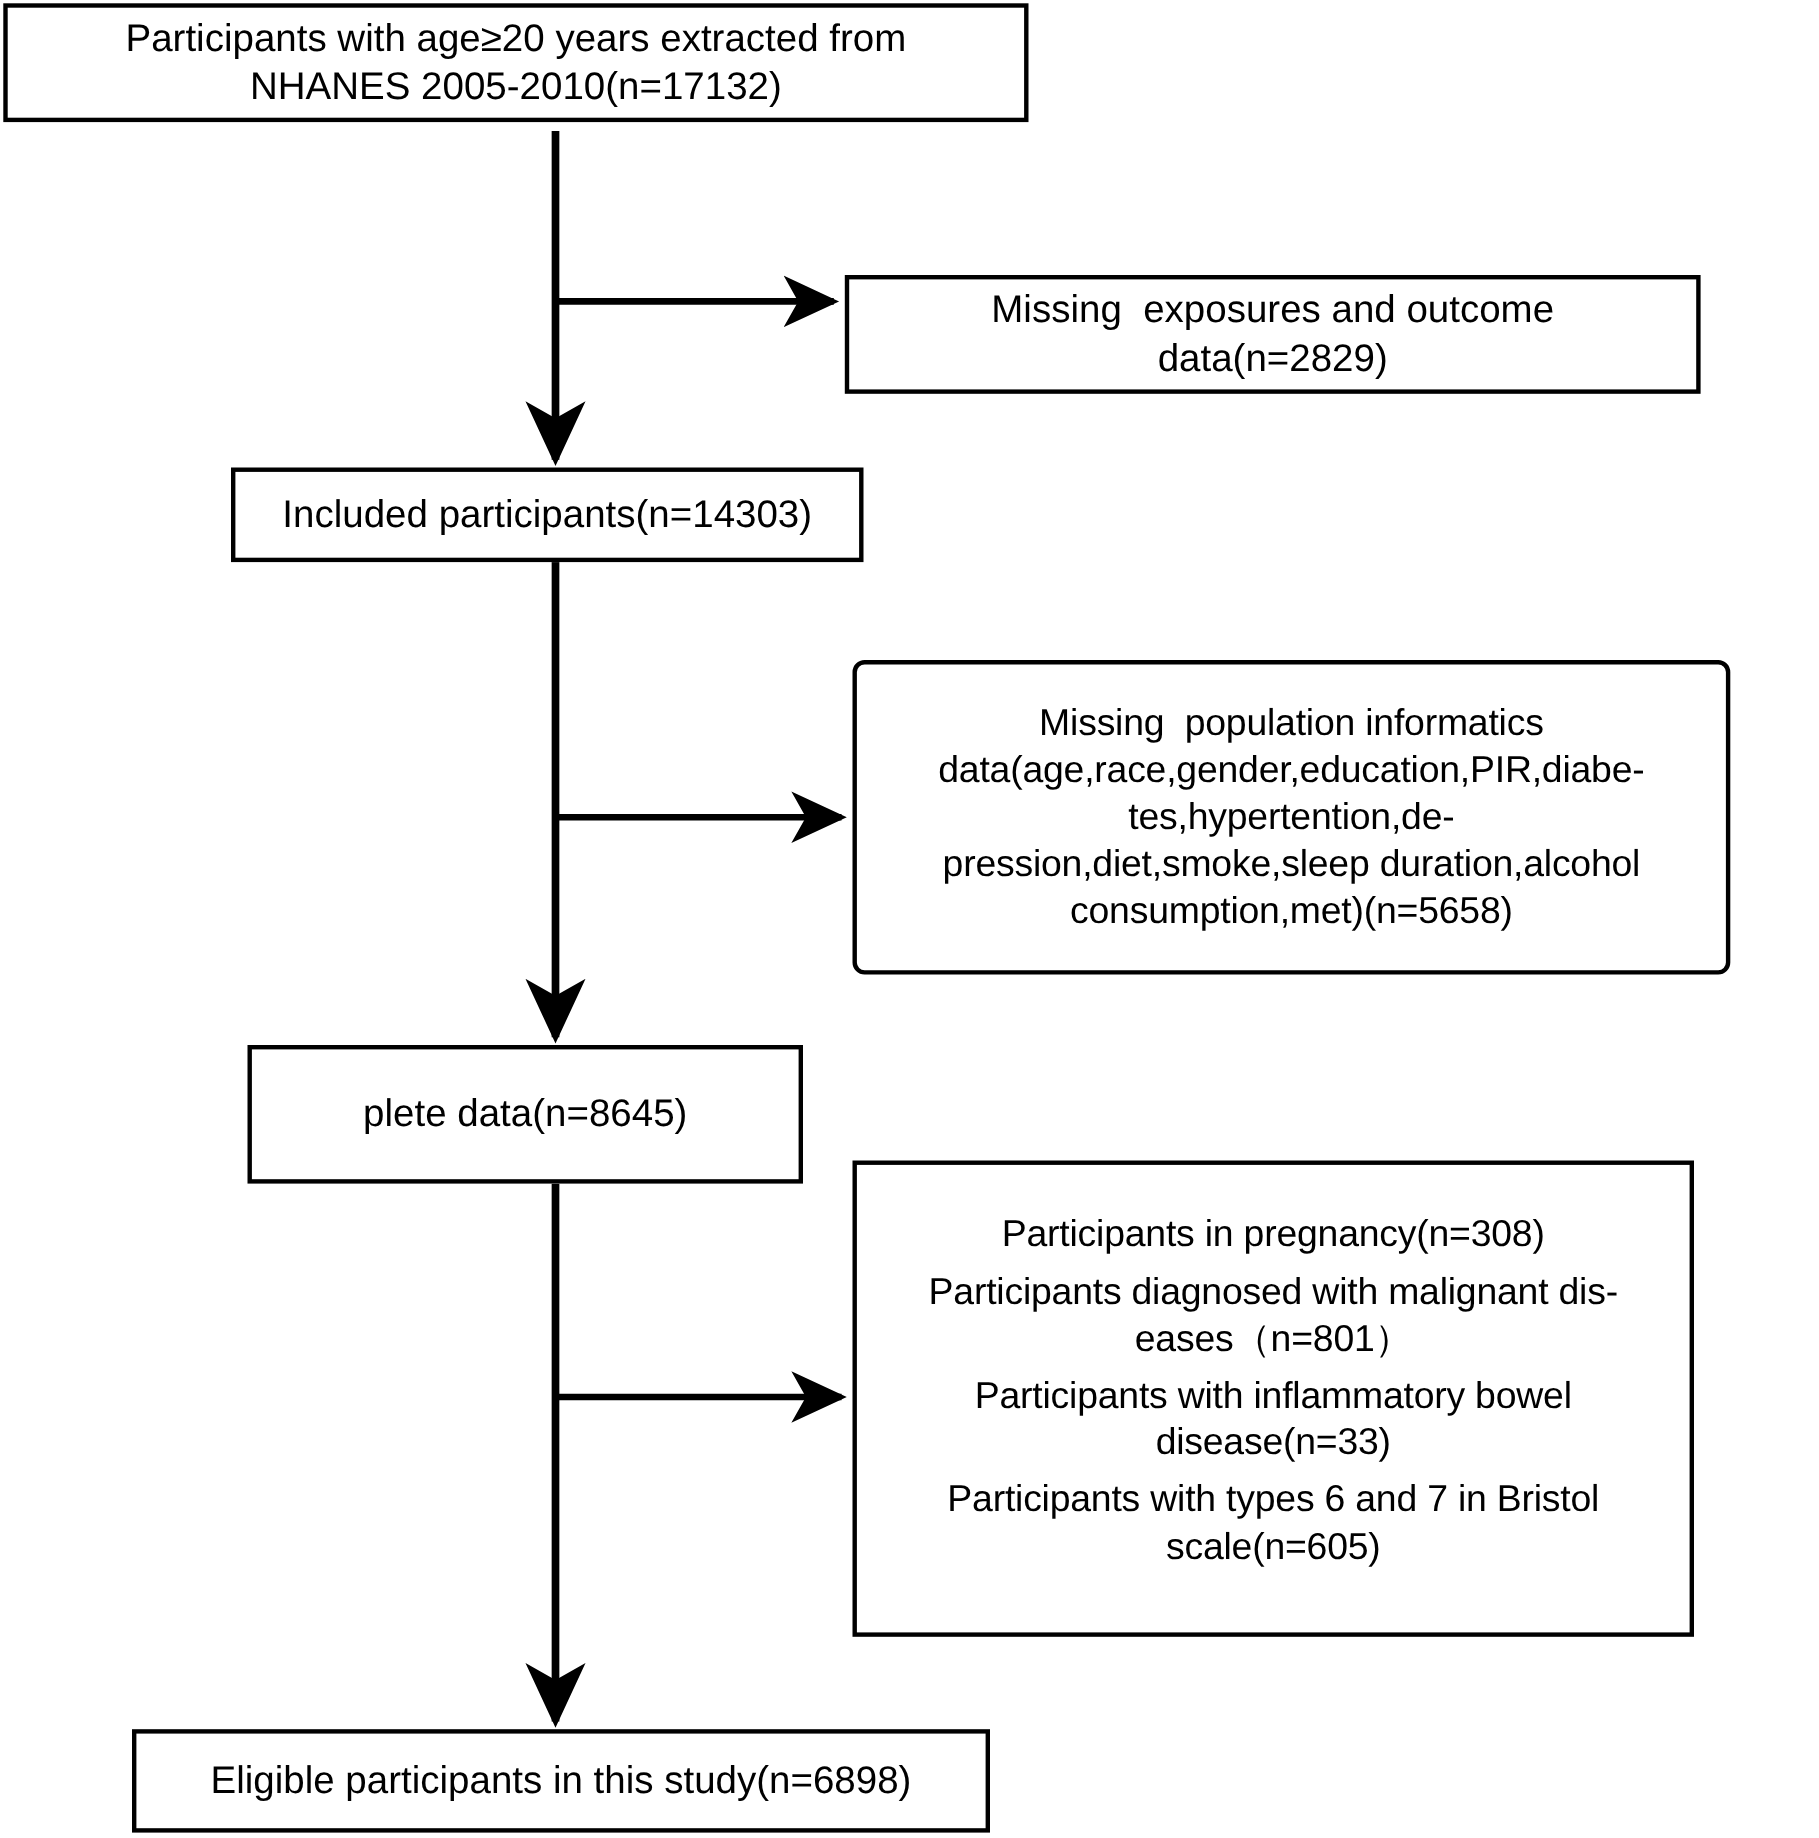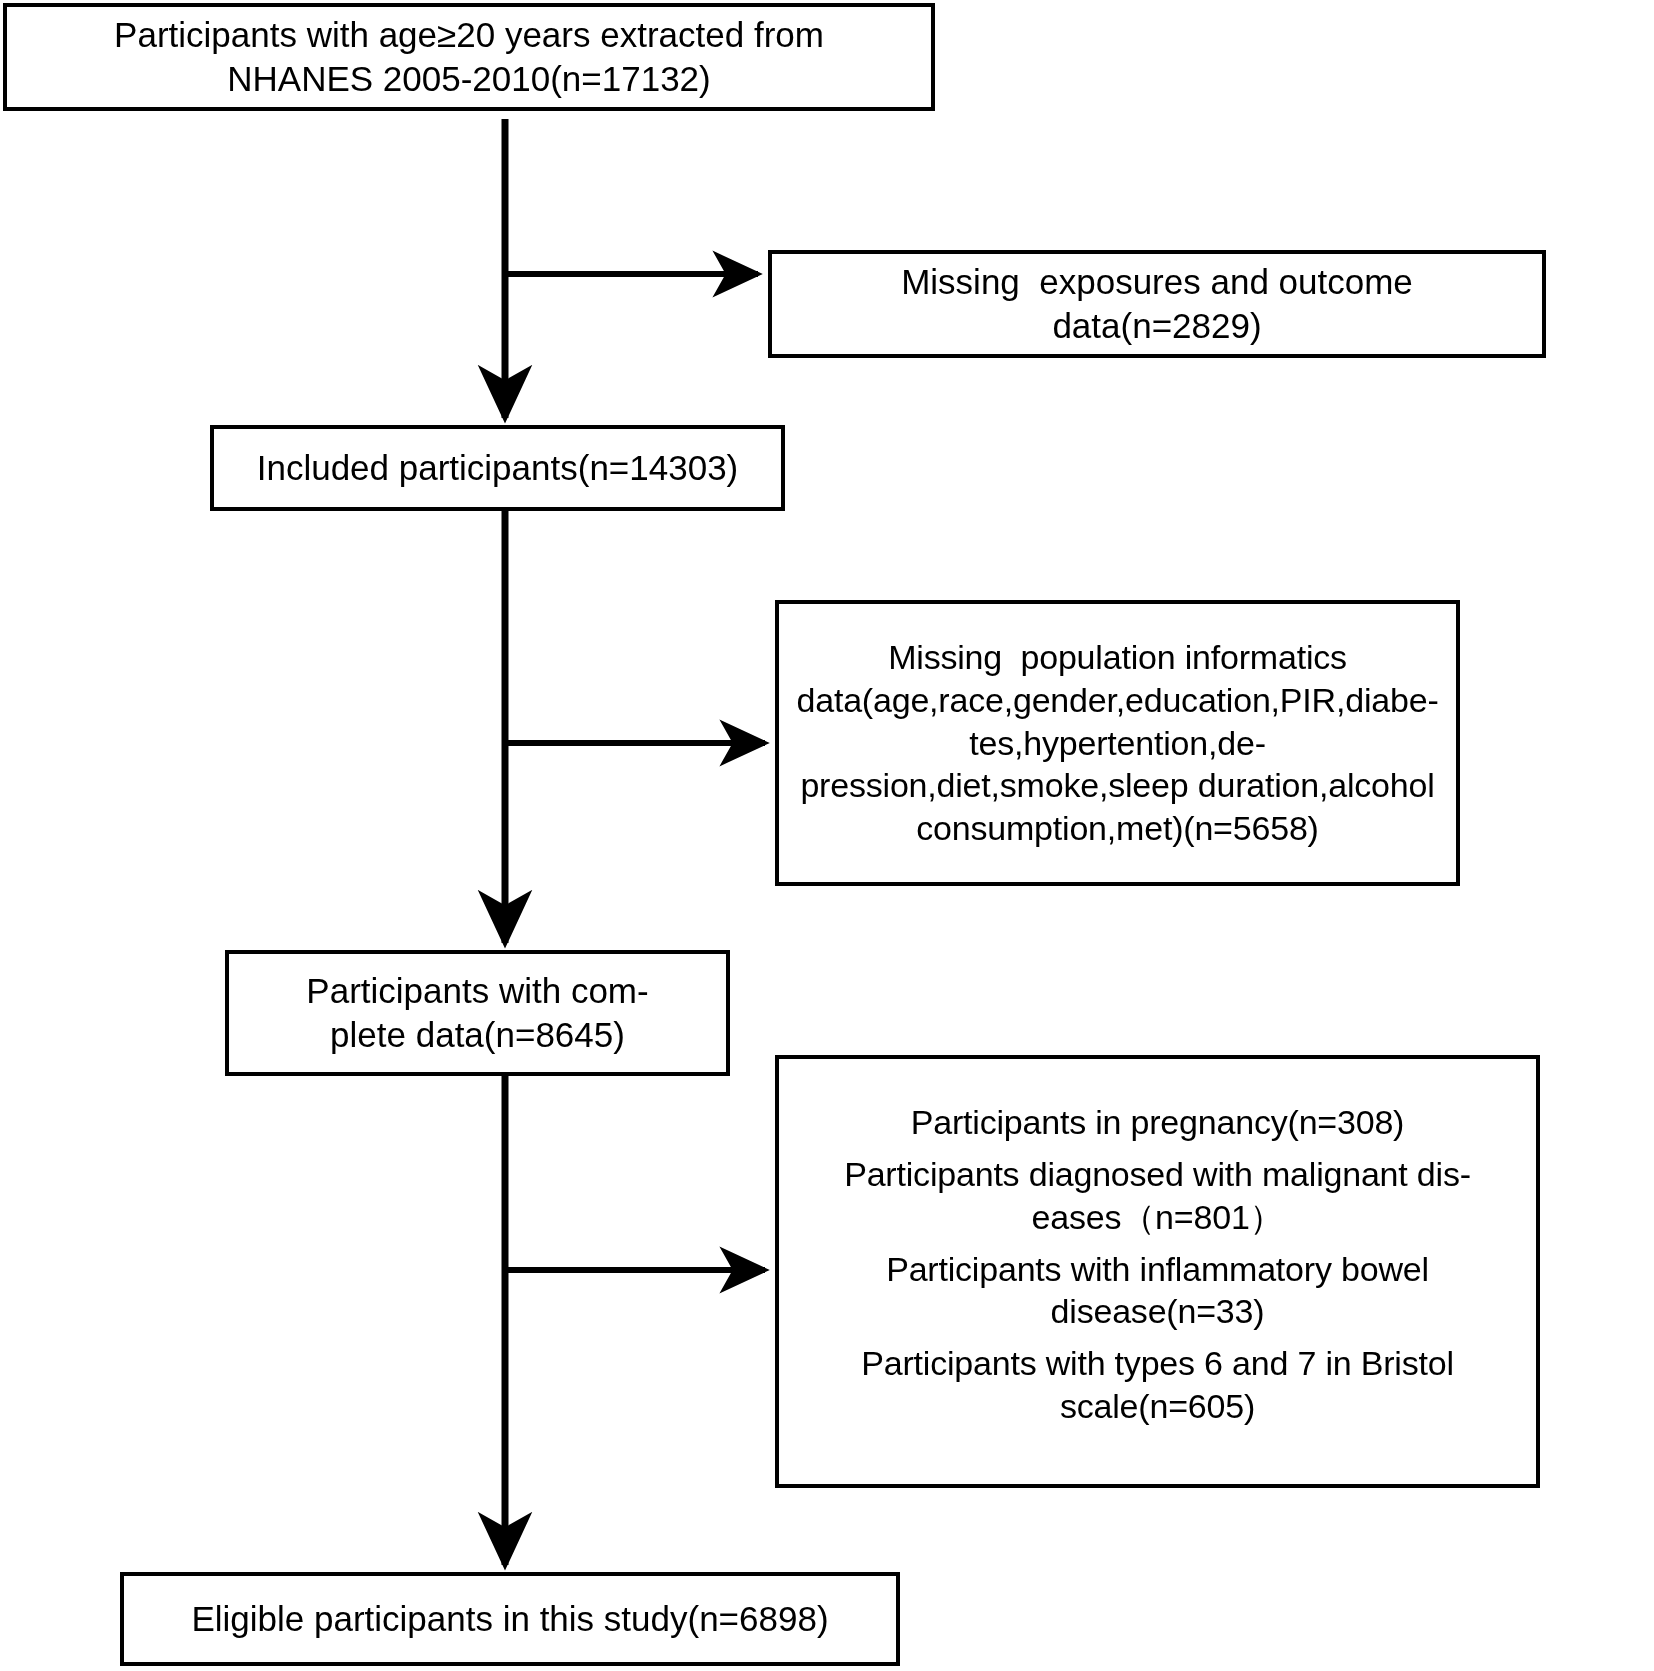--- a/index.html
+++ b/index.html
@@ -21,21 +21,21 @@
   }
   .box .lines{display:block;width:100%;}
   .ln{display:block;white-space:pre;}
   .ln.tight{letter-spacing:-0.2px;}
   svg.conn{position:absolute;left:0;top:0;width:1654px;height:1671px;pointer-events:none;}
 
   
   #box-top        {left:3px;   top:3px;    width:932px;  height:108px;}
   #box-exc1       {left:768px; top:218px;  width:778px;  height:108px;margin-top:32px;}
   #box-included   {left:210px; top:425px;  width:575px;  height:86px;}
-  #box-exc2       {left:775px; top:600px;  width:685px;  height:286px;}
+  #box-exc2       {left:775px; top:600px;  width:798px;  height:286px;border-radius:11px;}
   #box-complete   {left:225px; top:950px;  width:505px;  height:126px;}
   #box-exc3       {left:775px; top:1055px; width:765px;  height:433px;}
   #box-eligible   {left:120px; top:1572px; width:780px;  height:94px;}
 
   #box-exc2 { font-size:34px; }
   #box-exc3 { font-size:34px; }
   #box-exc3 .grp{display:block;margin:9px 0;}
   #box-exc3 .grp:first-child{margin-top:0;}
   #box-exc3 .grp:last-child{margin-bottom:14px;}
 </style>
@@ -89,21 +89,20 @@
       <span class="ln tight">Missing  population informatics</span>
       <span class="ln tight">data(age,race,gender,education,PIR,diabe-</span>
       <span class="ln tight">tes,hypertention,de-</span>
       <span class="ln tight">pression,diet,smoke,sleep duration,alcohol</span>
       <span class="ln tight">consumption,met)(n=5658)</span>
     </span>
   </div>
 
   <div class="box" id="box-complete">
     <span class="lines">
-      <span class="ln">Participants with com-</span>
       <span class="ln">plete data(n=8645)</span>
     </span>
   </div>
 
   <div class="box" id="box-exc3">
     <span class="lines">
       <span class="grp">
         <span class="ln tight">Participants in pregnancy(n=308)</span>
       </span>
       <span class="grp">

